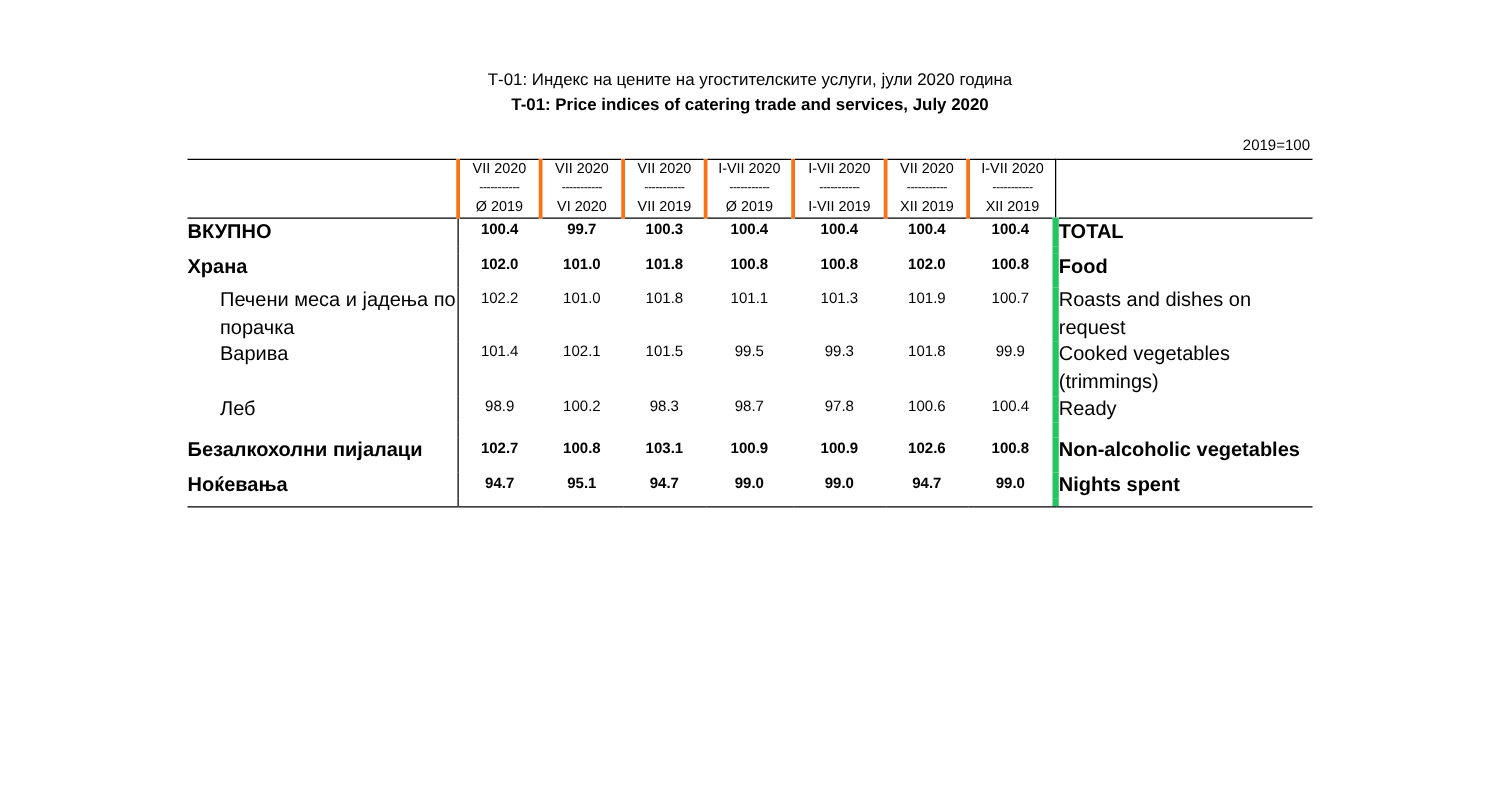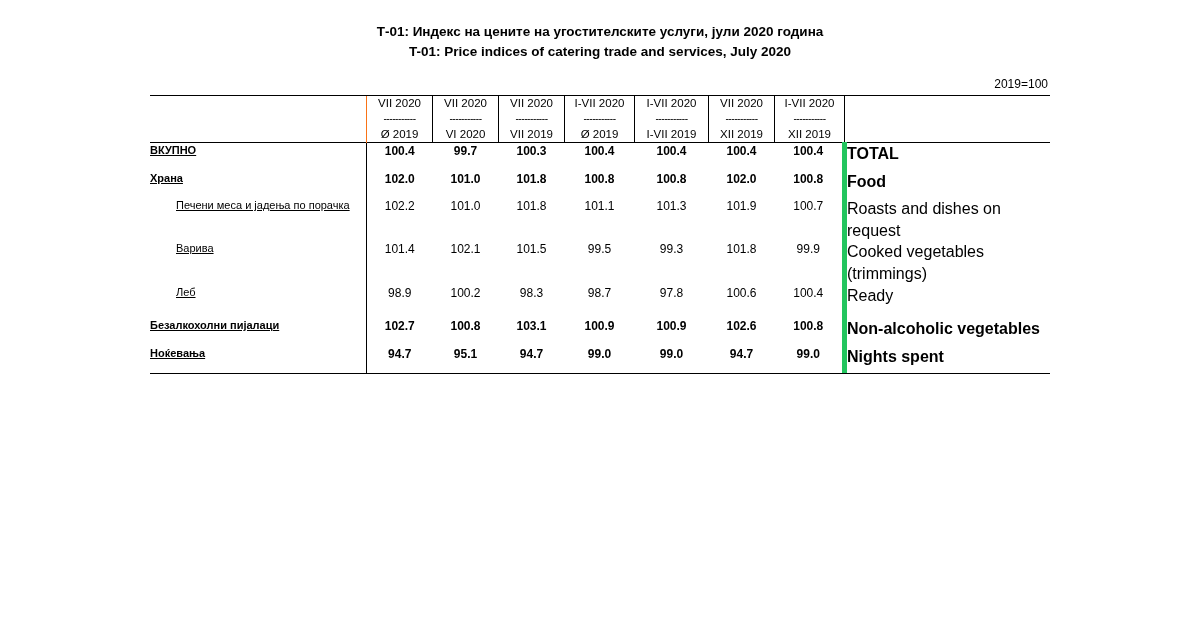--- a/index.html
+++ b/index.html
@@ -20,22 +20,23 @@
     height: 630px;
     box-sizing: border-box;
     padding: 22px 150px 0 150px;
   }
   .title-block {
     text-align: center;
     margin-bottom: 14px;
   }
   .title-mk {
     font-size: 13.5px;
-    font-weight: bold;
+    font-weight: normal;
     line-height: 1.5;
+    margin-top: 32px;
   }
   .title-en {
     font-size: 13.5px;
     font-weight: bold;
     line-height: 1.5;
   }
   .base-note {
     text-align: right;
     font-size: 12px;
     margin-bottom: 4px;
@@ -58,39 +59,38 @@
     border-top: 1px solid #000;
   }
   .rule-bottom td {
     border-bottom: 1.6px solid #000;
   }
   .hdr-cell {
     text-align: center;
     font-size: 11.5px;
     line-height: 1.35;
     padding: 6px 4px 8px 4px;
-    border-left: 1px solid #f97316;
+    border-left: 3px solid #f97316;
     border-right: 1px solid #000;
     white-space: nowrap;
   }
   .hdr-dash {
     font-size: 10px;
     letter-spacing: -0.4px;
     display: block;
     margin: 1px 0;
   }
   .hdr-blank-left, .hdr-blank-right {
     border: none;
   }
   .col-label-mk {
     width: 190px;
     padding: 5px 4px 5px 4px;
-    font-size: 11px;
+    font-size: 16px;
     line-height: 1.35;
-    text-decoration: underline;
   }
   .col-label-mk.indent {
     padding-left: 26px;
   }
   .col-label-en {
     padding: 5px 4px 5px 8px;
     font-size: 16px;
     line-height: 1.35;
     border-left: 5px solid #22c55e;
   }

